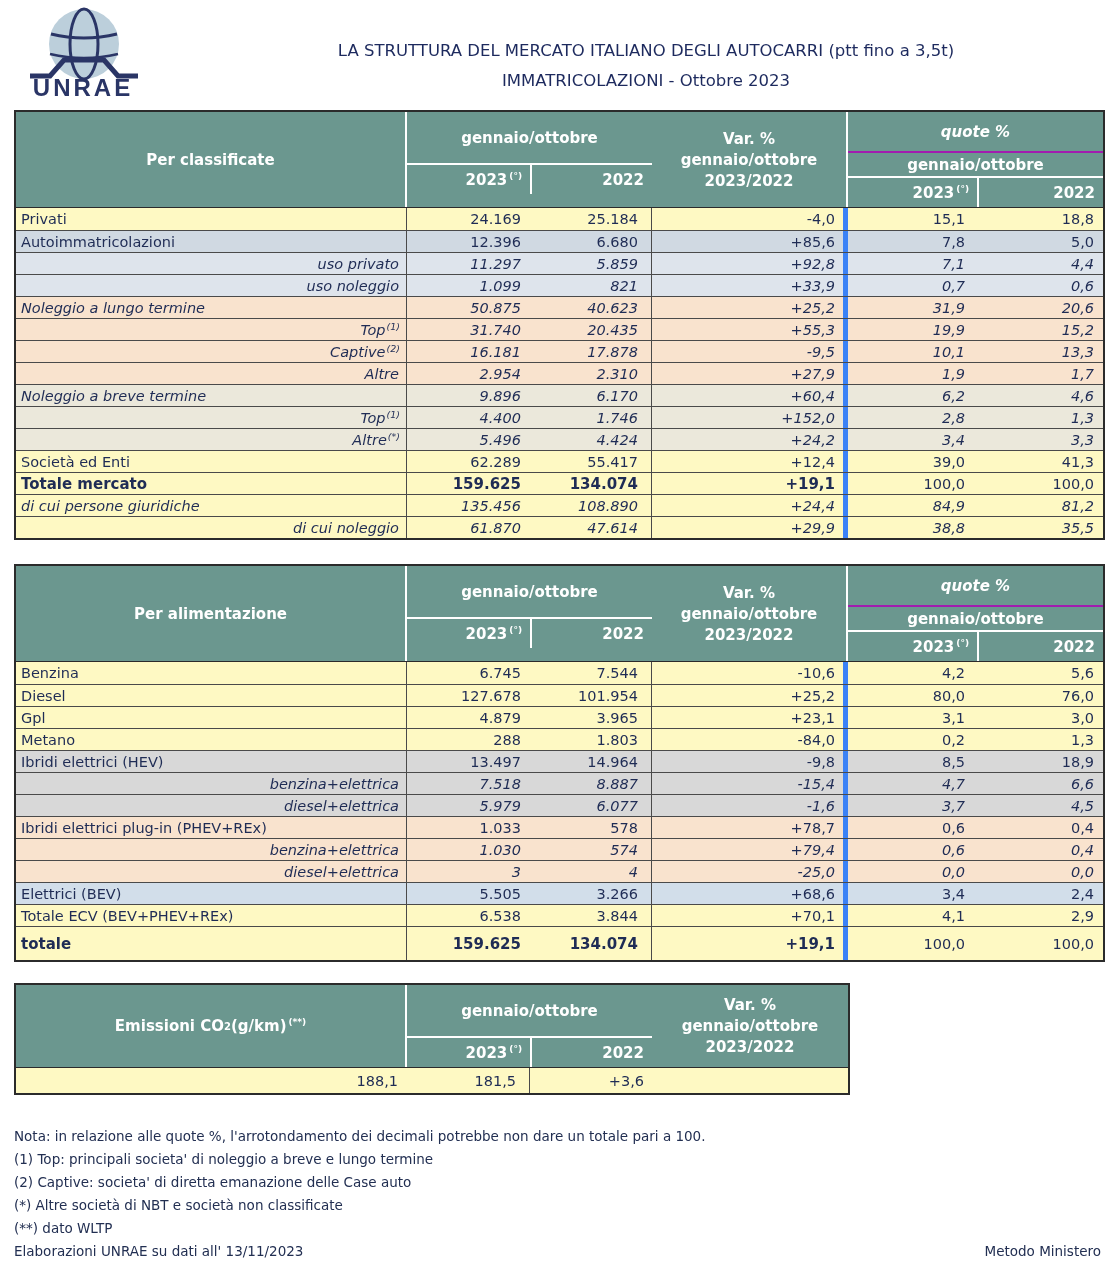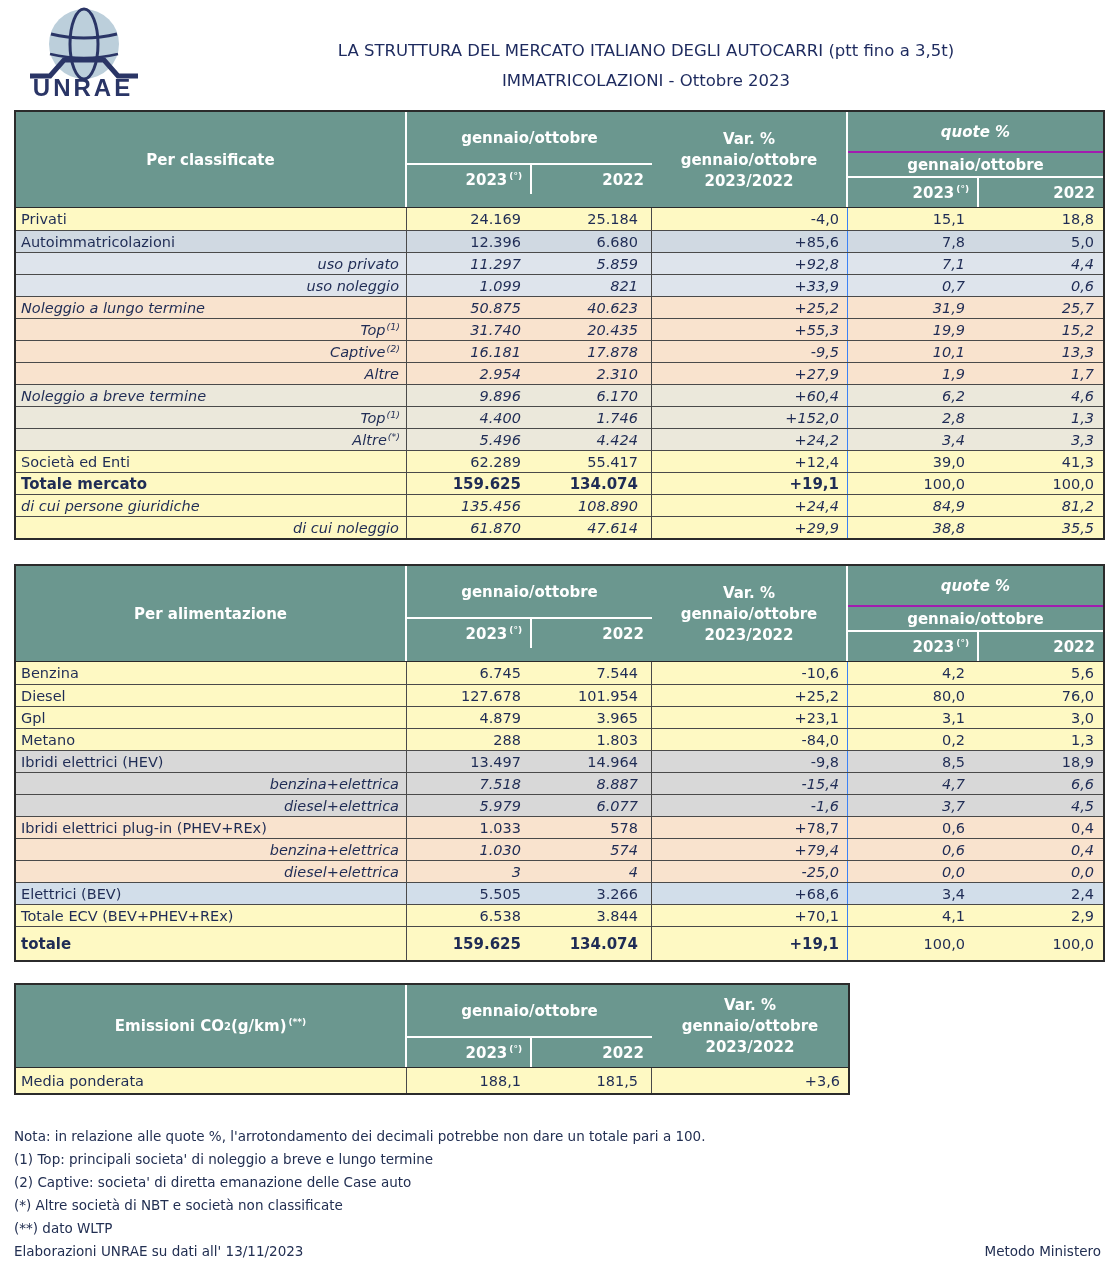--- a/index.html
+++ b/index.html
@@ -51,21 +51,21 @@
   .trow {
     display:grid; grid-template-columns:391px 123px 122px 196px 129px 126px;
     height:22px; border-top:1px solid #4a4a4a; font-size:14.5px; background:#fef9c3;
   }
   .narrow .trow { grid-template-columns:391px 123px 122px 196px; height:25px; }
   .tbody > div:first-of-type { border-top:none; }
   .c { display:flex; align-items:center; white-space:nowrap; overflow:hidden; }
   .c.label { padding-left:5px; border-right:1px solid #4a4a4a; }
   .c.n1 { justify-content:flex-end; padding-right:9px; }
   .c.n2 { justify-content:flex-end; padding-right:13px; border-right:1px solid #4a4a4a; }
-  .c.nv { justify-content:flex-end; padding-right:8px; border-right:1px solid #3b82f6; }
+  .c.nv { justify-content:flex-end; padding-right:8px; border-right:5px solid #3b82f6; }
   .narrow .c.nv { border-right:none; }
   .c.q1 { justify-content:flex-end; padding-right:12px; }
   .c.q2 { justify-content:flex-end; padding-right:9px; }
   .c sup { font-size:9.5px; margin-top:-7px; margin-left:1px; }
 
   
   .lab-right { justify-content:flex-end; padding-right:6px; }
   .row-italic { font-style:italic; }
   .row-bold .label, .row-bold .n1, .row-bold .n2, .row-bold .nv { font-weight:bold; font-size:15px; }
   .row-tall { height:34px; }
@@ -189,21 +189,21 @@
 
         <div class="trow bg-peach row-italic">
           <div class="c label">
             <span>Noleggio a lungo termine</span>
             <sup></sup>
           </div>
           <div class="c n1">50.875</div>
           <div class="c n2">40.623</div>
           <div class="c nv">+25,2</div>
           <div class="c q1">31,9</div>
-          <div class="c q2">25,7</div>
+          <div class="c q2">20,6</div>
         </div>
 
         <div class="trow bg-peach row-italic">
           <div class="c label lab-right">
             <span>Top</span>
             <sup>(1)</sup>
           </div>
           <div class="c n1">31.740</div>
           <div class="c n2">20.435</div>
           <div class="c nv">+55,3</div>
@@ -535,24 +535,20 @@
       </div>
       <div class="h-var">
         <div>Var. %</div>
         <div>gennaio/ottobre</div>
         <div>2023/2022</div>
       </div>
     </div>
     <div class="tbody">
 
         <div class="trow">
-          <div class="c label">
-            <span>Media ponderata</span>
-            <sup></sup>
-          </div>
           <div class="c n1">188,1</div>
           <div class="c n2">181,5</div>
           <div class="c nv">+3,6</div>
         </div>
       </div>
   </div>
 
   <div class="gap3"></div>
 
   <div class="notes">

